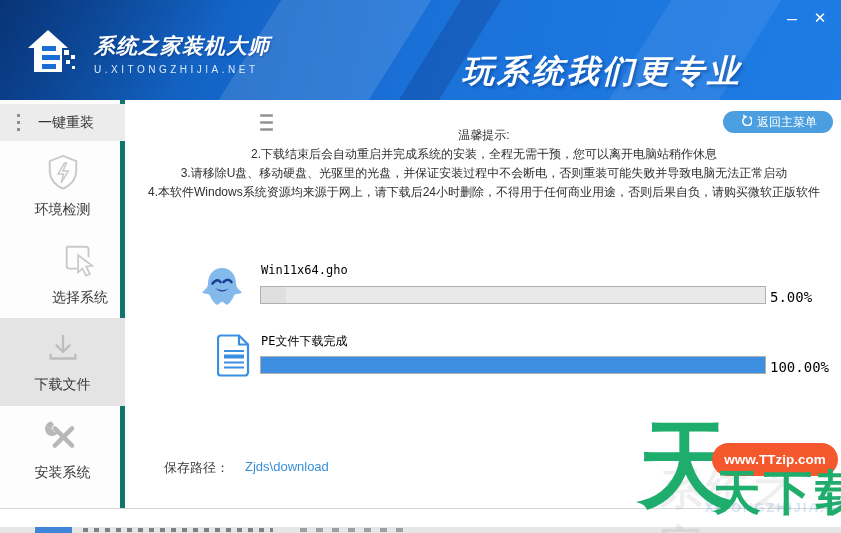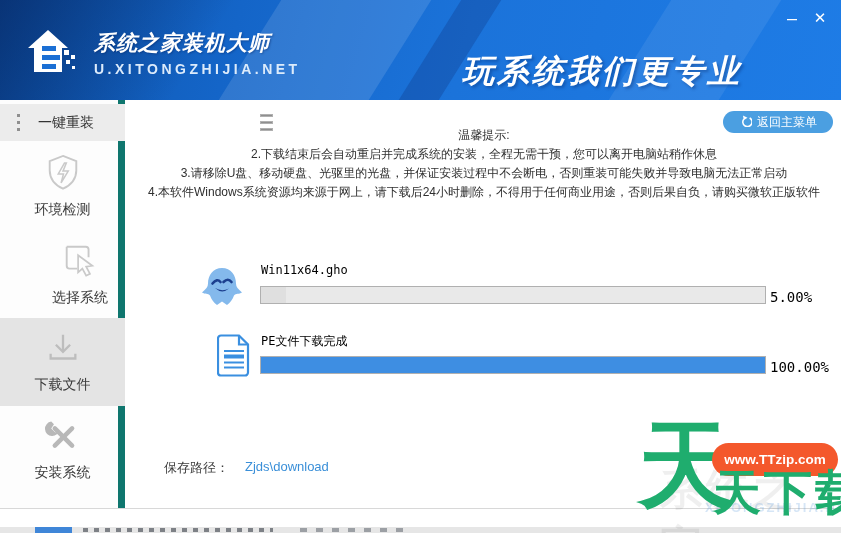--- a/index.html
+++ b/index.html
@@ -12,49 +12,49 @@
   .header .streak { position:absolute; top:-20px; height:140px; background:rgba(255,255,255,0.10); transform:skewX(-32deg); }
   .header .streak.s1 { left:250px; width:150px; background:rgba(255,255,255,0.12); }
   .header .streak.s2 { left:430px; width:40px; background:rgba(10,40,110,0.25); }
   .header .streak.s3 { left:640px; width:110px; background:rgba(255,255,255,0.08); }
   .header .darkcorner { position:absolute; left:0; top:0; width:841px; height:100px;
     background:linear-gradient(123deg, rgba(4,25,75,0.55) 0%, rgba(4,25,75,0.0) 26%); }
 
   .logo { position:absolute; left:22px; top:24px; display:flex; align-items:center; }
   .logo-text { margin-left:10px; color:#fff; }
   .logo-title { font-size:21px; font-weight:bold; letter-spacing:1px; font-style:italic; text-shadow:1px 1px 2px rgba(0,30,90,.4); }
-  .logo-sub { font-size:14px; letter-spacing:3.5px; color:#dcebfb; font-weight:bold; margin-top:4px; }
+  .logo-sub { font-size:10px; letter-spacing:3.5px; color:#dcebfb; font-weight:normal; margin-top:4px; }
 
   .slogan { position:absolute; left:462px; top:50px; color:#fff; font-size:32px; font-weight:bold;
     font-style:italic; letter-spacing:3px; text-shadow:2px 2px 3px rgba(0,30,90,.35); white-space:nowrap; }
 
   .win-controls { position:absolute; right:10px; top:8px; display:flex; gap:6px; }
   .win-btn { width:22px; height:20px; color:#fff; font-size:15px; line-height:20px; text-align:center; cursor:pointer; }
   .win-btn.min { font-size:18px; }
 
   
-  .sidebar { position:absolute; left:0; top:100px; width:125px; height:408px; background:#fdfdfd; border-right:7px solid #0f766e; }
+  .sidebar { position:absolute; left:0; top:100px; width:125px; height:408px; background:#fdfdfd; border-right:5px solid #0f766e; }
   .side-header { position:absolute; left:0; top:4px; width:125px; height:37px; background:#ececec;
     display:flex; align-items:center; padding-left:17px; cursor:pointer; }
   .side-header-label { font-size:14px; color:#333; margin-left:18px; }
   .list-icon { display:flex; flex-direction:column; gap:4px; }
   .list-icon .row { display:flex; align-items:center; gap:3px; }
   .list-icon .dot { width:3px; height:3px; background:#8f8f8f; }
   .list-icon .bar { width:13px; height:2.5px; background:#8f8f8f; }
 
   .side-item { position:absolute; left:0; width:125px; height:88px; display:flex; flex-direction:column;
     align-items:center; justify-content:center; gap:4px; cursor:pointer; }
   .side-item.sel { background:#e4e4e4; }
   .side-item .lbl { font-size:14px; color:#3a3a3a; }
   .si-0 { top:42px; } .si-1 { top:130px;padding-left:35px; } .si-2 { top:218px; } .si-3 { top:306px; }
 
   
   .return-btn { position:absolute; left:723px; top:111px; width:110px; height:22px; border:none;
     background:#4b9fe1; color:#fff; border-radius:11px; font-size:12px; display:flex; align-items:center;
-    justify-content:center; gap:5px; cursor:pointer; font-family:Liberation Sans, sans-serif; }
+    justify-content:center; gap:5px; cursor:pointer; font-family:Liberation Mono, monospace; }
 
   .tips { position:absolute; left:148px; top:126px; font-size:12px; color:#2f2f2f; line-height:19px; white-space:nowrap;text-align:center; }
 
   .dl-icon { position:absolute; }
   .dl-label { position:absolute; font-family:"DejaVu Sans Mono", monospace; font-size:12px; color:#000; white-space:nowrap; }
   .bar { position:absolute; left:260px; width:506px; height:18px; background:#e9e9e9; border:1px solid #b0b0b0; }
   .bar .fill { height:100%; }
   .fill-gray { background:#dfdfdf; }
   .fill-blue { background:#3e8ee2; }
   .pct { position:absolute; left:770px; font-family:"DejaVu Sans Mono", monospace; font-size:14px; color:#000; }

